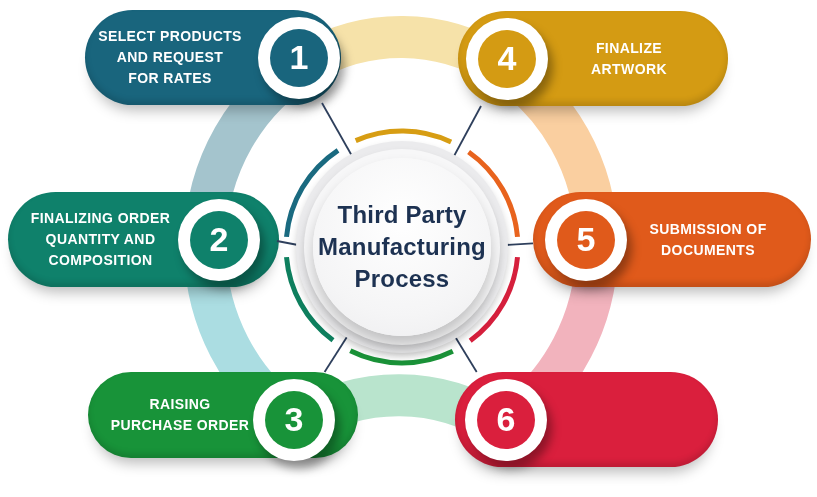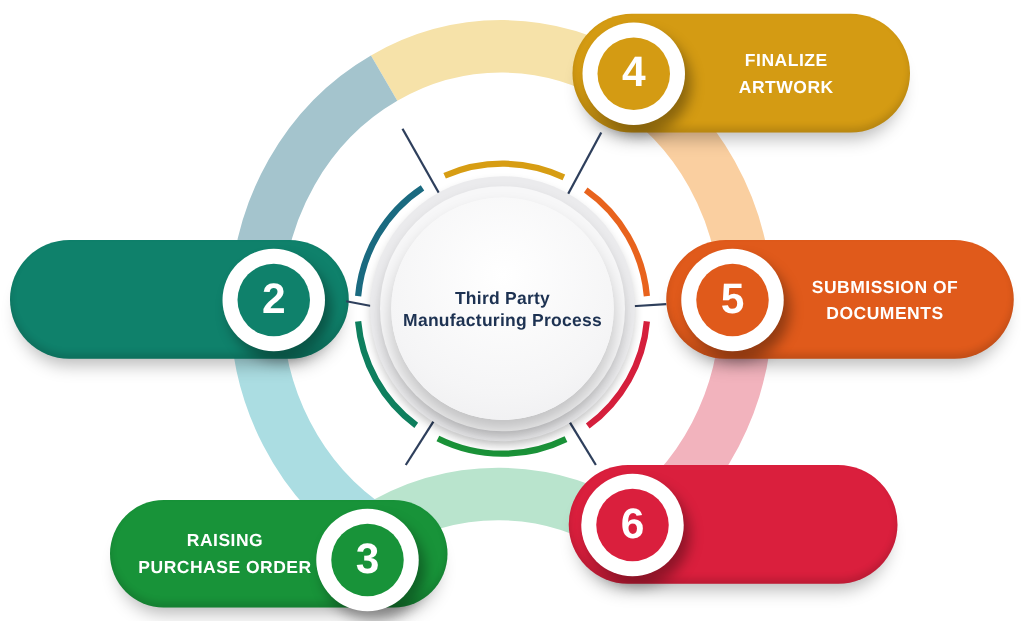--- a/index.html
+++ b/index.html
@@ -11,21 +11,21 @@
   .layer.under { z-index:1; }
   .layer.over  { z-index:3; }
 
   
   .pill {
     position:absolute; z-index:2; border-radius:48px;
     box-shadow: 0 12px 14px -7px rgba(0,0,0,.28), inset 0 -4px 6px rgba(0,0,0,.14);
   }
   .pill-1 { left:85px;  top:10px;  width:256px; height:95px; background:#19657d; }
   .pill-2 { left:8px;   top:192px; width:271px; height:95px; background:#0f816b; }
-  .pill-3 { left:88px;  top:372px; width:270px; height:86px; background:#189339;margin-top:28px; }
+  .pill-3 { left:88px;  top:372px; width:270px; height:86px; background:#189339; }
   .pill-4 { left:458px; top:11px;  width:270px; height:95px; background:#d49b13; }
   .pill-5 { left:533px; top:192px; width:278px; height:95px; background:#e05a1b; }
   .pill-6 { left:455px; top:372px; width:263px; height:95px; background:#da1f3d; }
 
   .pill-label {
     position:absolute; top:0; bottom:0; display:flex; align-items:center; justify-content:center;
     color:#ffffff; font-size:14px; font-weight:600; letter-spacing:.4px;
     line-height:1.5; text-align:center; white-space:pre-line;
   }
   .label-left  { left:12px;  right:98px; }   
@@ -54,41 +54,52 @@
   .cc1 { left:296px; top:141px; width:212px; height:212px; background:#ebebed;
          box-shadow:0 4px 7px rgba(0,0,0,.18); }
   .cc2 { left:304px; top:149px; width:196px; height:196px; background:#f7f7f8;
          box-shadow:0 5px 9px rgba(0,0,0,.15); }
   .cc3 { left:313px; top:158px; width:178px; height:178px;
          background:radial-gradient(circle at 50% 35%, #ffffff 0%, #f5f5f6 65%, #ececee 100%);
          box-shadow:0 9px 14px rgba(0,0,0,.22);
          display:flex; align-items:center; justify-content:center; }
   .center-title {
     max-width:180px; text-align:center; color:#1d3252;
-    font-size:14px; font-weight:700; line-height:1.32; letter-spacing:.2px;
+    font-size:24px; font-weight:700; line-height:1.32; letter-spacing:.2px;
   }
 </style>
 </head>
 <body>
 
 <div class="canvas">
 
   <svg class="layer under">
     <g fill="none" stroke-width="42">
       <path d="M307.3,62.5 A196,209 0 0 1 498,64.4" stroke="#f6e2a9"></path>
       <path d="M498,64.4 A196,209 0 0 1 597,241.6" stroke="#facfa0"></path>
       <path d="M597,241.6 A196,209 0 0 1 500.8,425.9" stroke="#f2b3bd"></path>
       <path d="M500.8,425.9 A196,209 0 0 0 298.7,424.3" stroke="#b9e4cd"></path>
       <path d="M298.7,424.3 A196,209 0 0 1 205,242.4" stroke="#abdde2"></path>
       <path d="M205,242.4 A196,209 0 0 1 307.3,62.5" stroke="#a4c4cd"></path>
     </g>
   </svg>
 
+  <div class="pill pill-1">
+    <div class="pill-label label-left">SELECT PRODUCTS
+AND REQUEST
+FOR RATES</div>
+    <div class="badge">
+      <div class="badge-inner">1</div>
+    </div>
+  </div>
 
   <div class="pill pill-2">
+    <div class="pill-label label-left">FINALIZING ORDER
+QUANTITY AND
+COMPOSITION</div>
     <div class="badge">
       <div class="badge-inner">2</div>
     </div>
   </div>
 
   <div class="pill pill-3">
     <div class="pill-label label-left">RAISING
 PURCHASE ORDER</div>
     <div class="badge">
       <div class="badge-inner">3</div>

